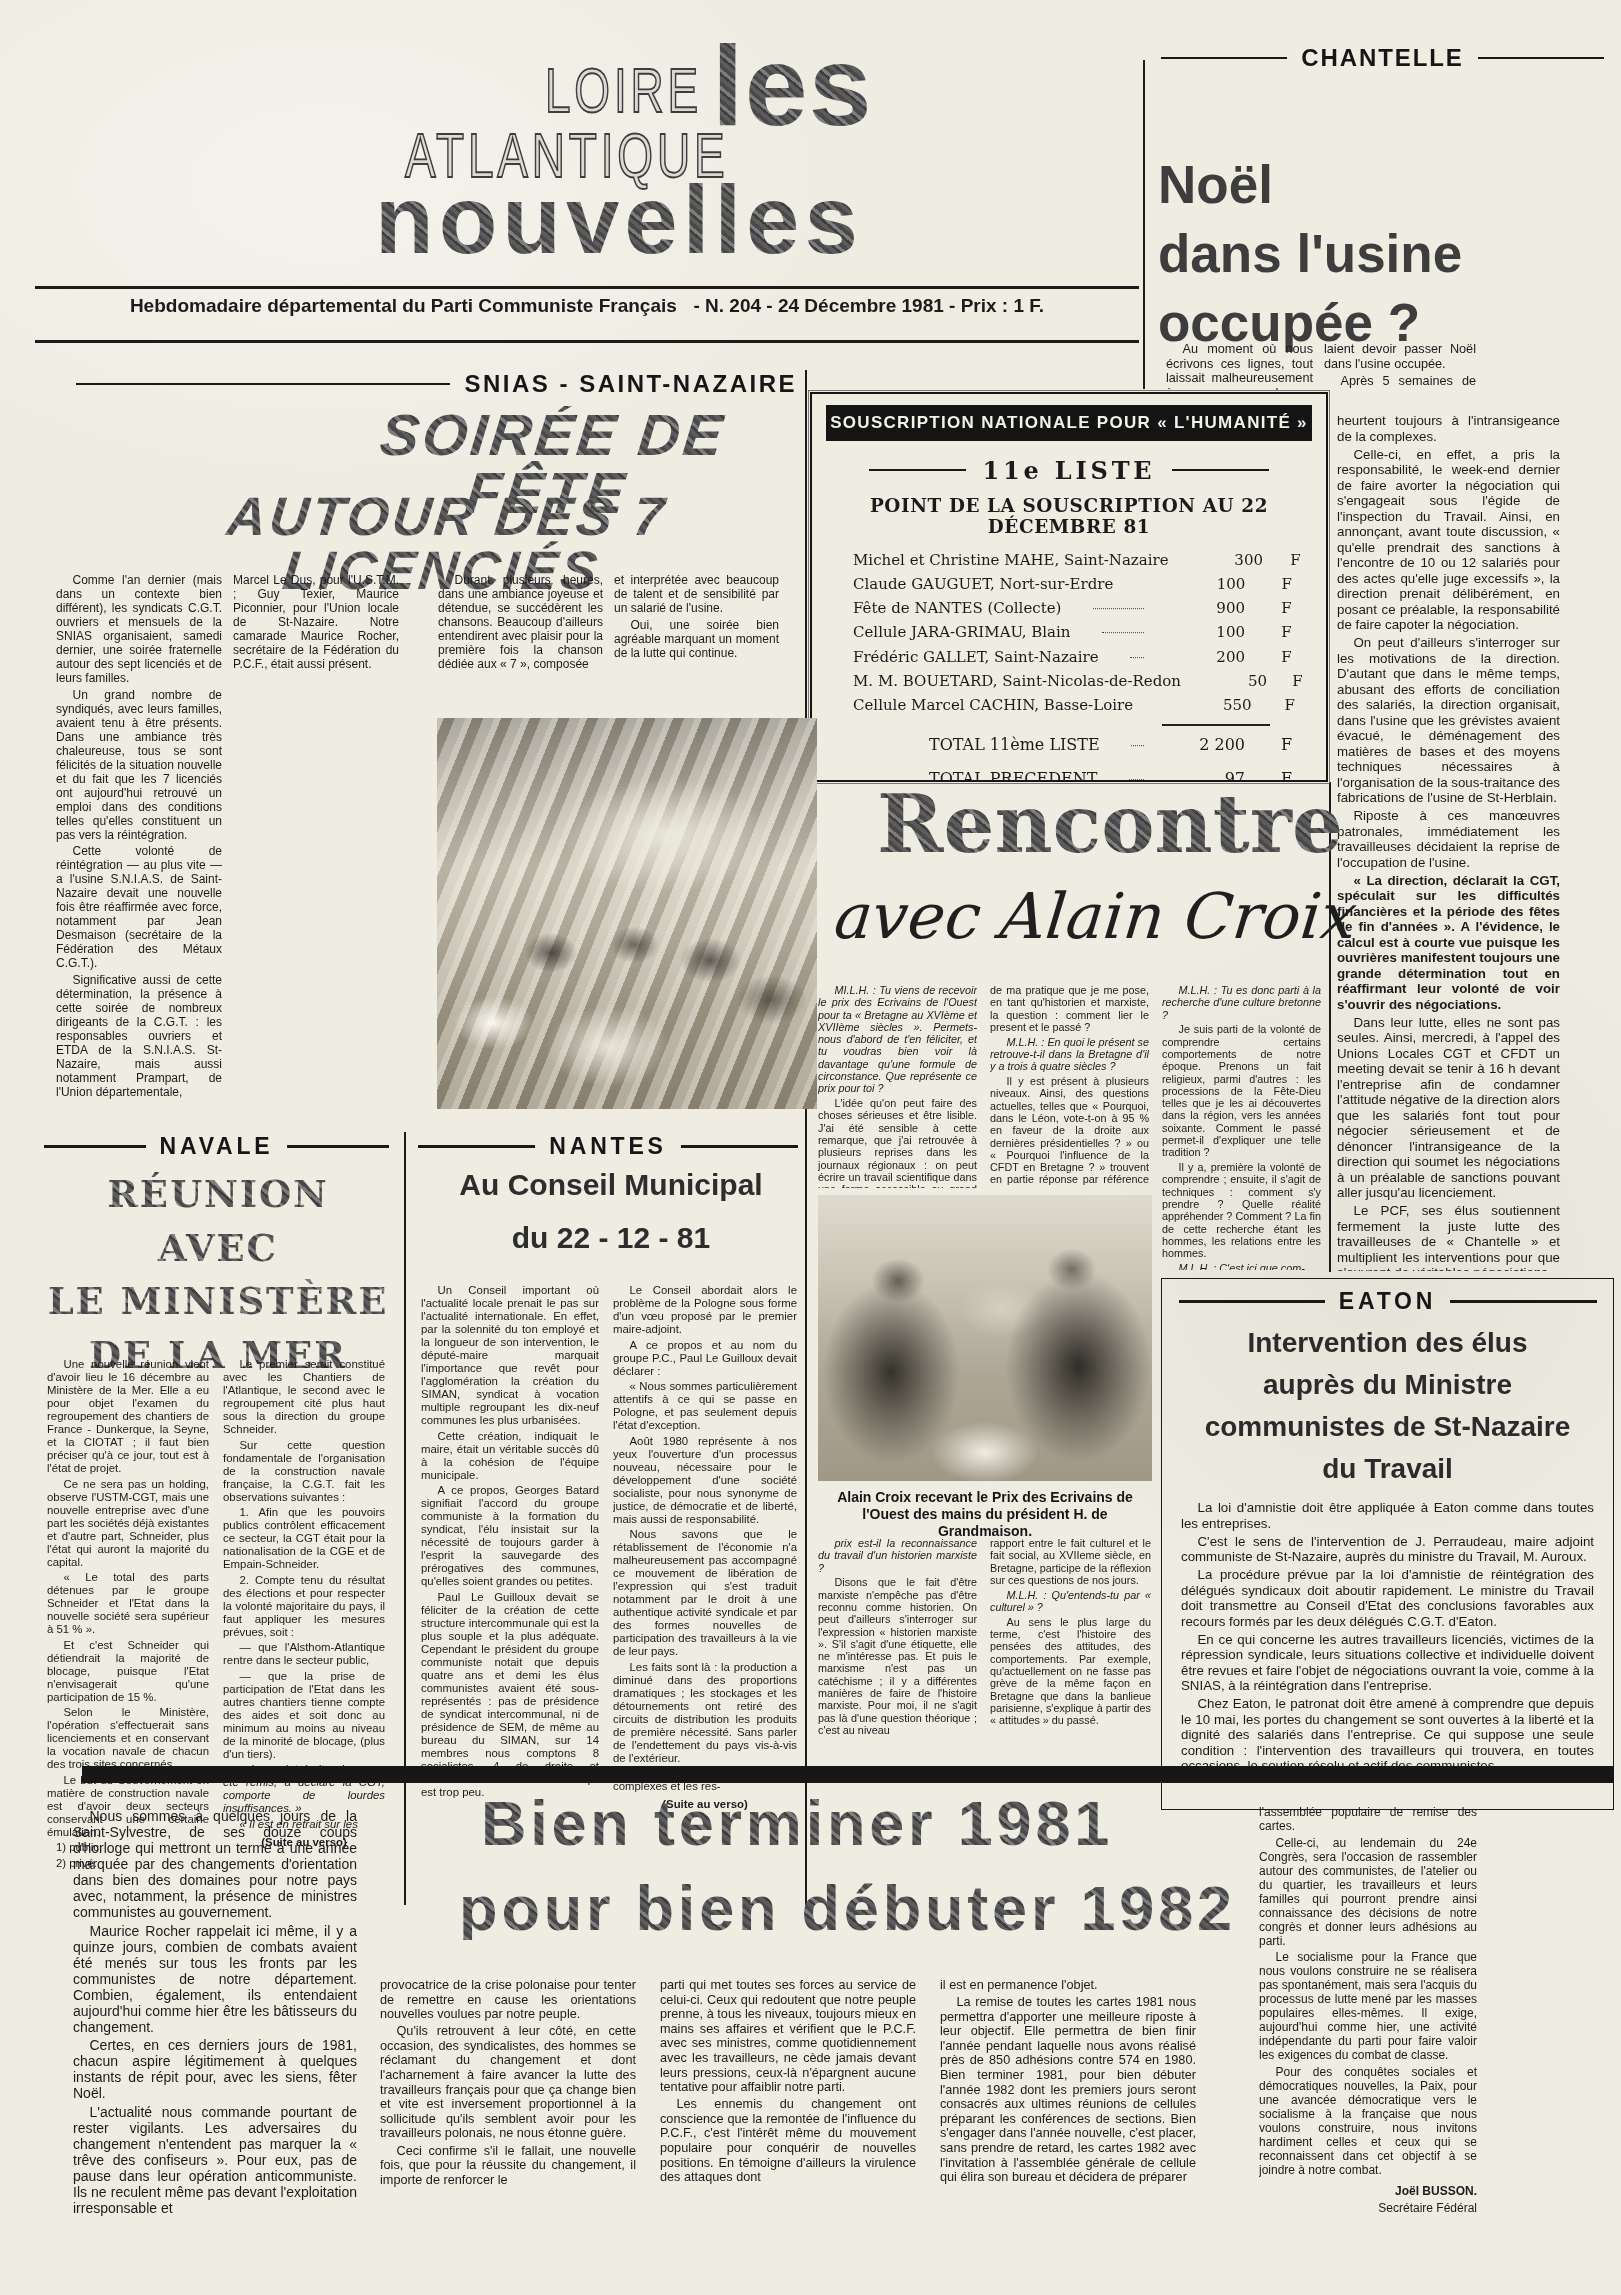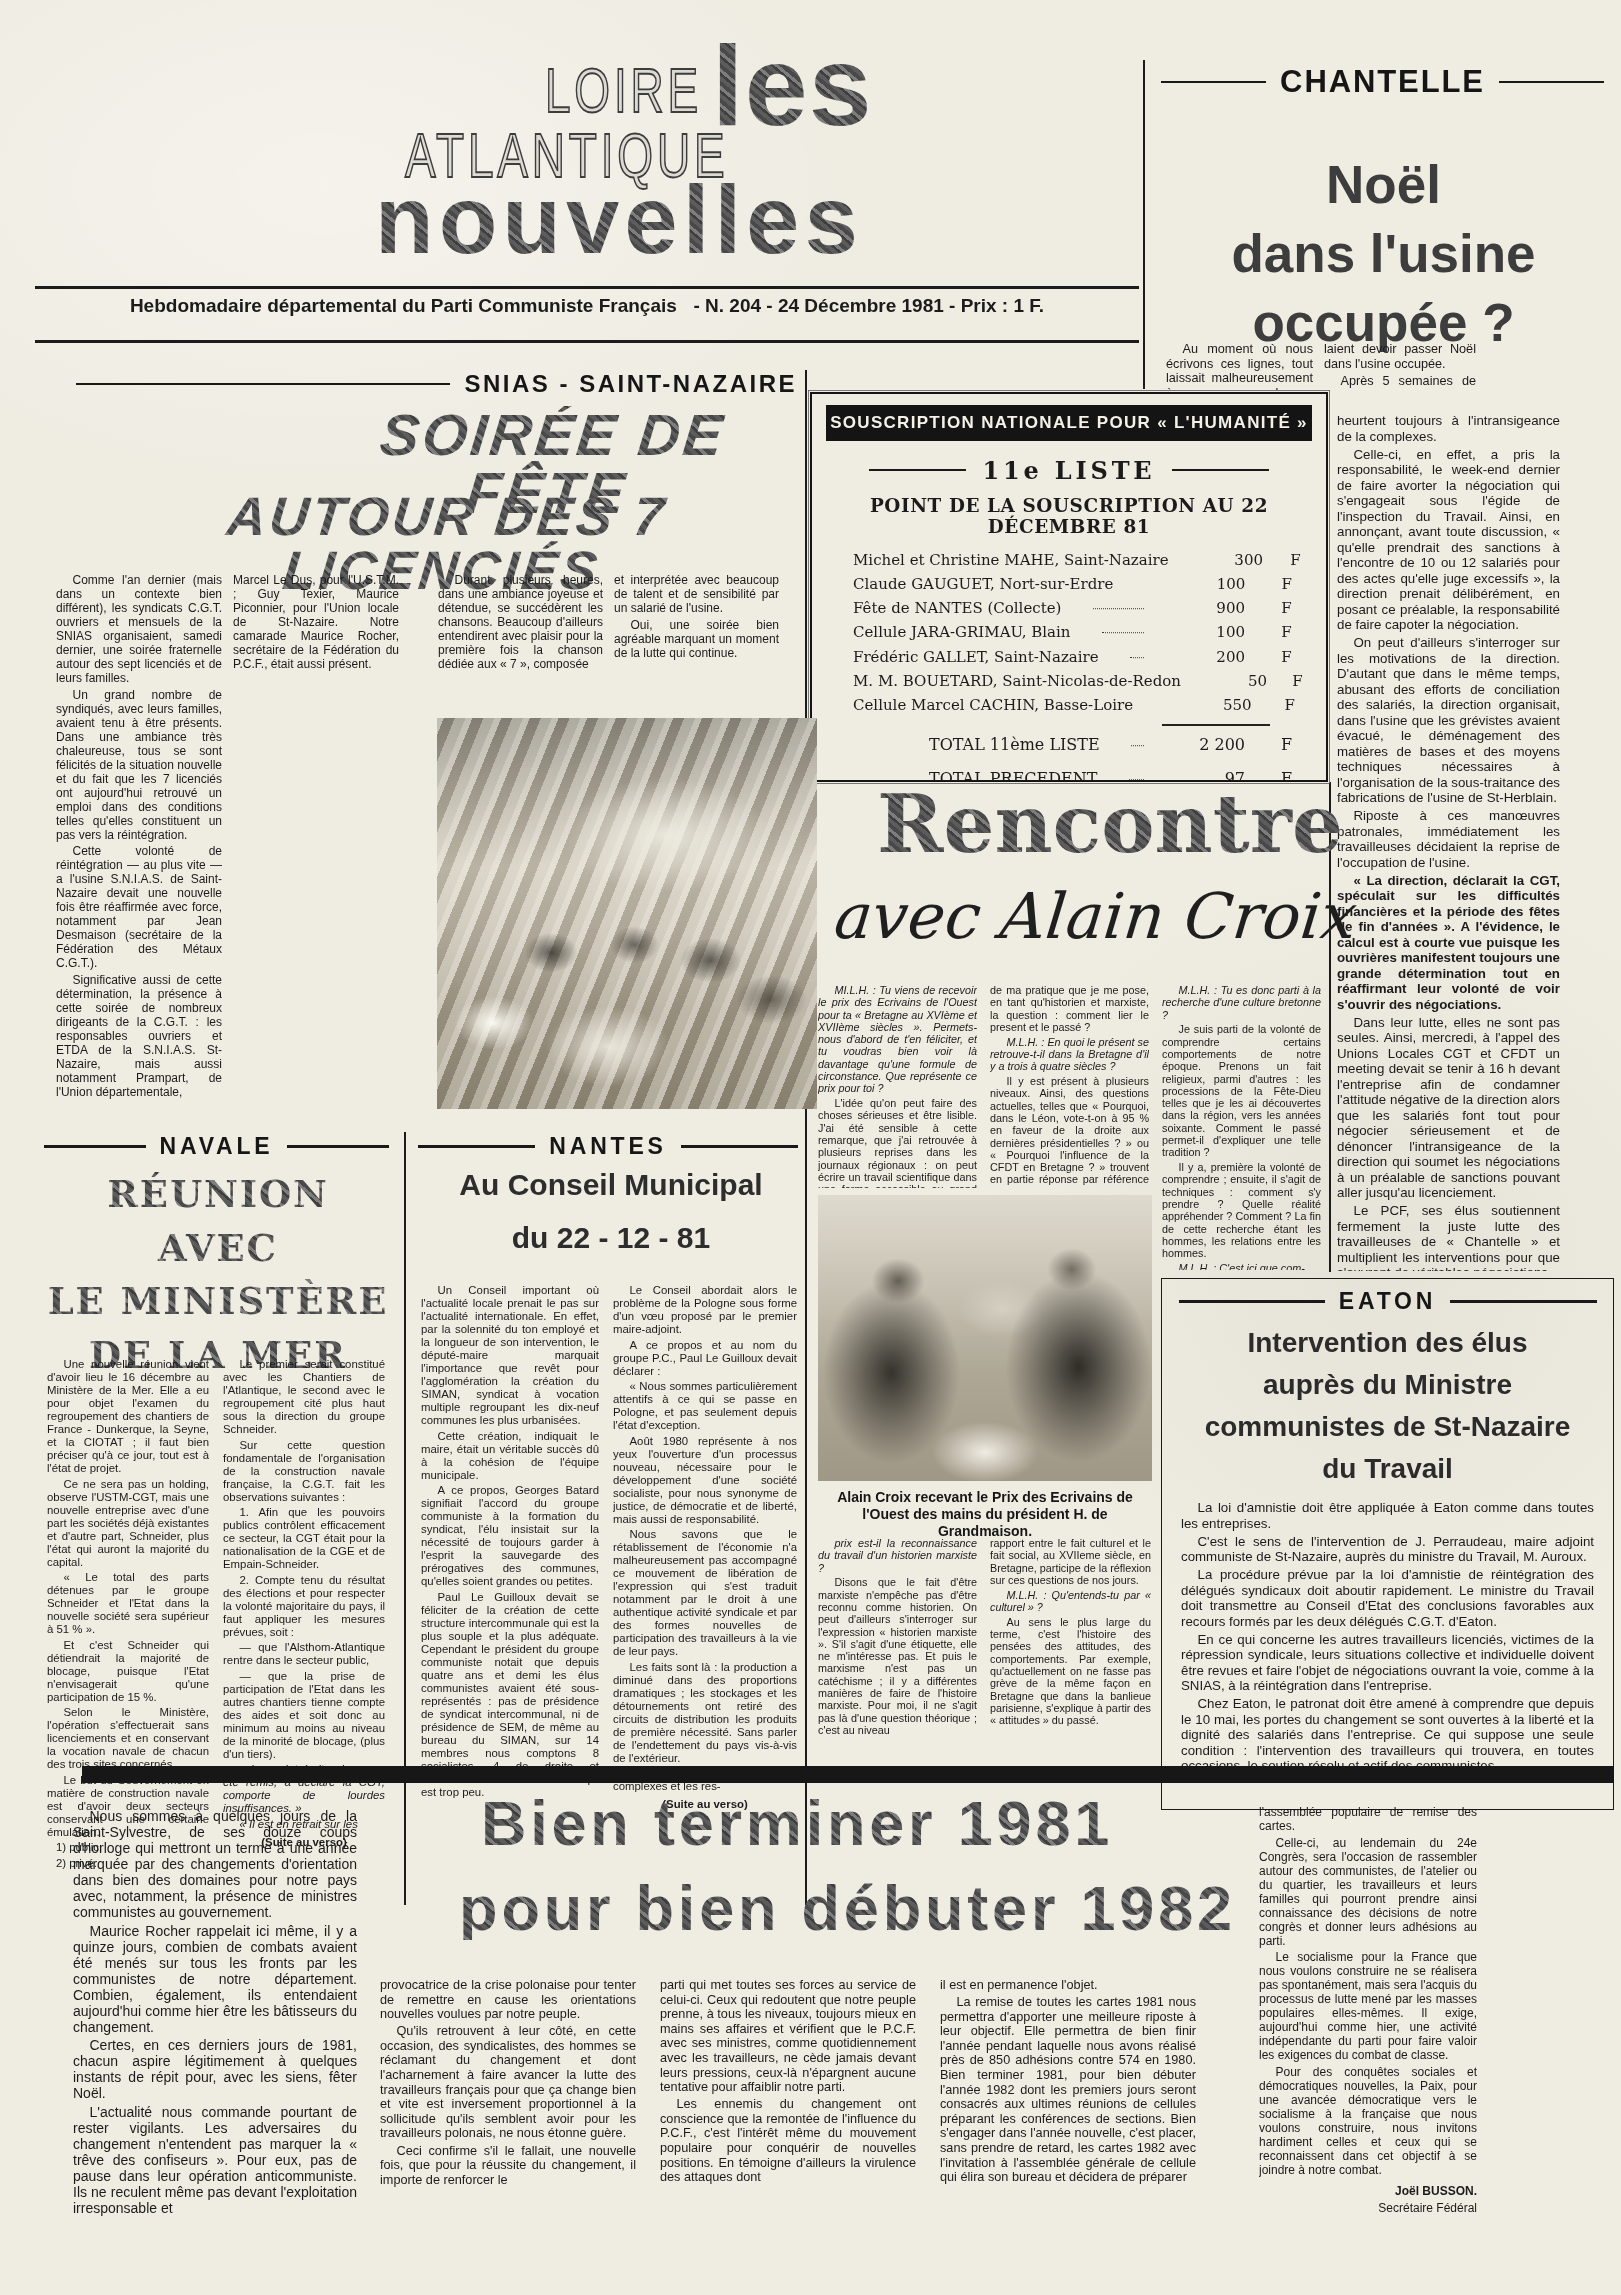--- a/index.html
+++ b/index.html
@@ -100,26 +100,26 @@
     <span>Hebdomadaire départemental du Parti Communiste Français</span>
     <span style="margin-left:11.4px;">-  N. 204  -  24 Décembre 1981  -  Prix : 1 F.</span>
   </div>
   <div class="abs hr" style="left:35px;top:340px;width:1104px;height:3.2px;"></div>
 
   <div class="abs vr" style="left:1143px;top:60px;width:1.9px;height:329px;"></div>
   <div class="abs vr" style="left:805px;top:370px;width:1.9px;height:1535px;"></div>
   <div class="abs vr" style="left:404px;top:1132px;width:1.9px;height:773px;"></div>
   <div class="abs vr" style="left:1329px;top:782px;width:1.9px;height:490px;"></div>
 
-  <div class="abs sec-head" style="left:1161px;top:64px;width:443px;font-size:31px;">
+  <div class="abs sec-head" style="left:1161px;top:44px;width:443px;font-size:24px;">
     <span class="hline"></span>
     <span class="sec-label">CHANTELLE</span>
     <span class="hline"></span>
   </div>
-  <div class="abs" style="left:1158px;top:151px;width:451px;text-align:center;font-size:53px;font-weight:bold;line-height:1.3;color:#3d3d3d;">
+  <div class="abs" style="left:1158px;top:151px;width:451px;font-size:53px;font-weight:bold;line-height:1.3;color:#3d3d3d;">
     <div>Noël</div>
     <div>dans l'usine</div>
     <div>occupée ?</div>
   </div>
   <div class="abs body t20" style="left:1166px;top:342px;width:147px;height:48px;">
       <p>Au moment où nous écrivons ces lignes, tout laissait malheureusement à penser que les « Chantelles » al-</p>
     </div>
   <div class="abs body t20" style="left:1324px;top:342px;width:152px;height:48px;">
       <p class="noindent">laient devoir passer Noël dans l'usine occupée.</p>
       <p>Après 5 semaines de greve (dont 3 avec occupation de l'usine), les travailleuses se</p>

